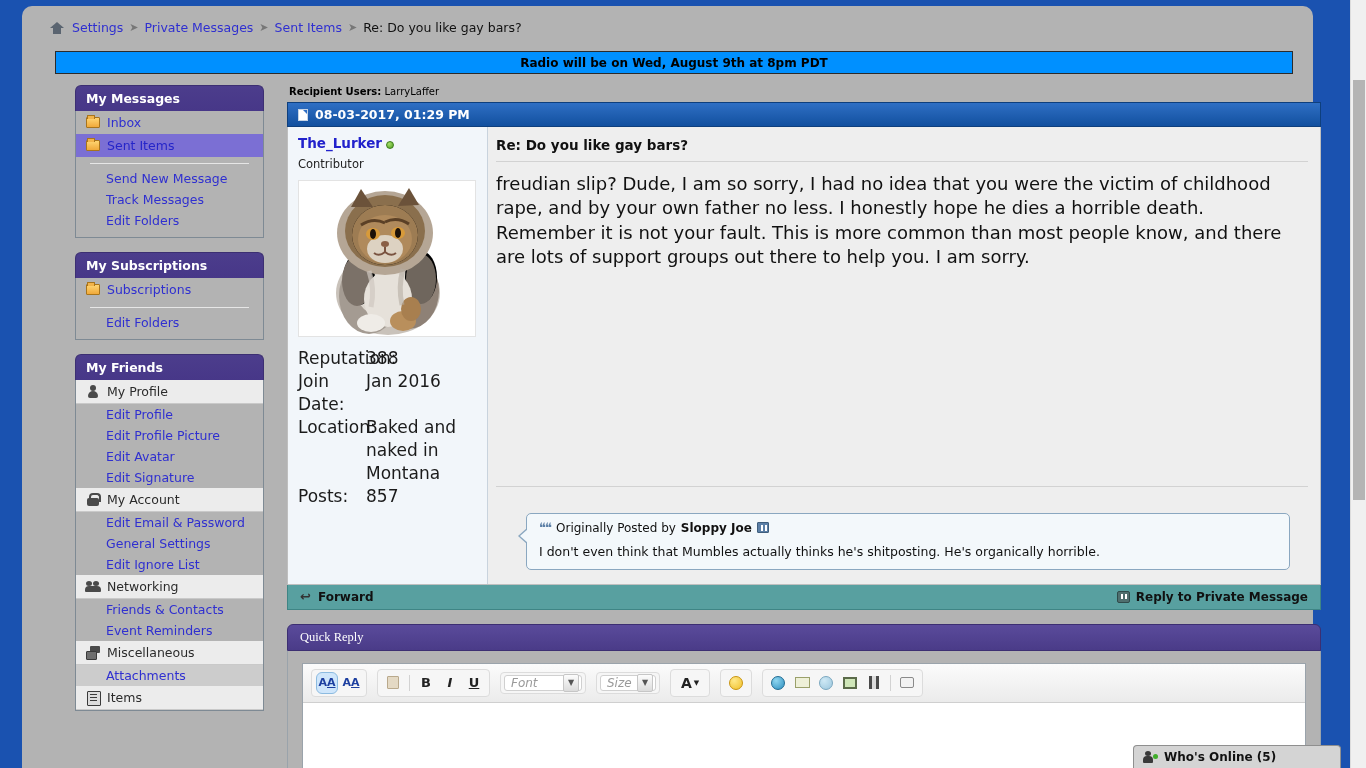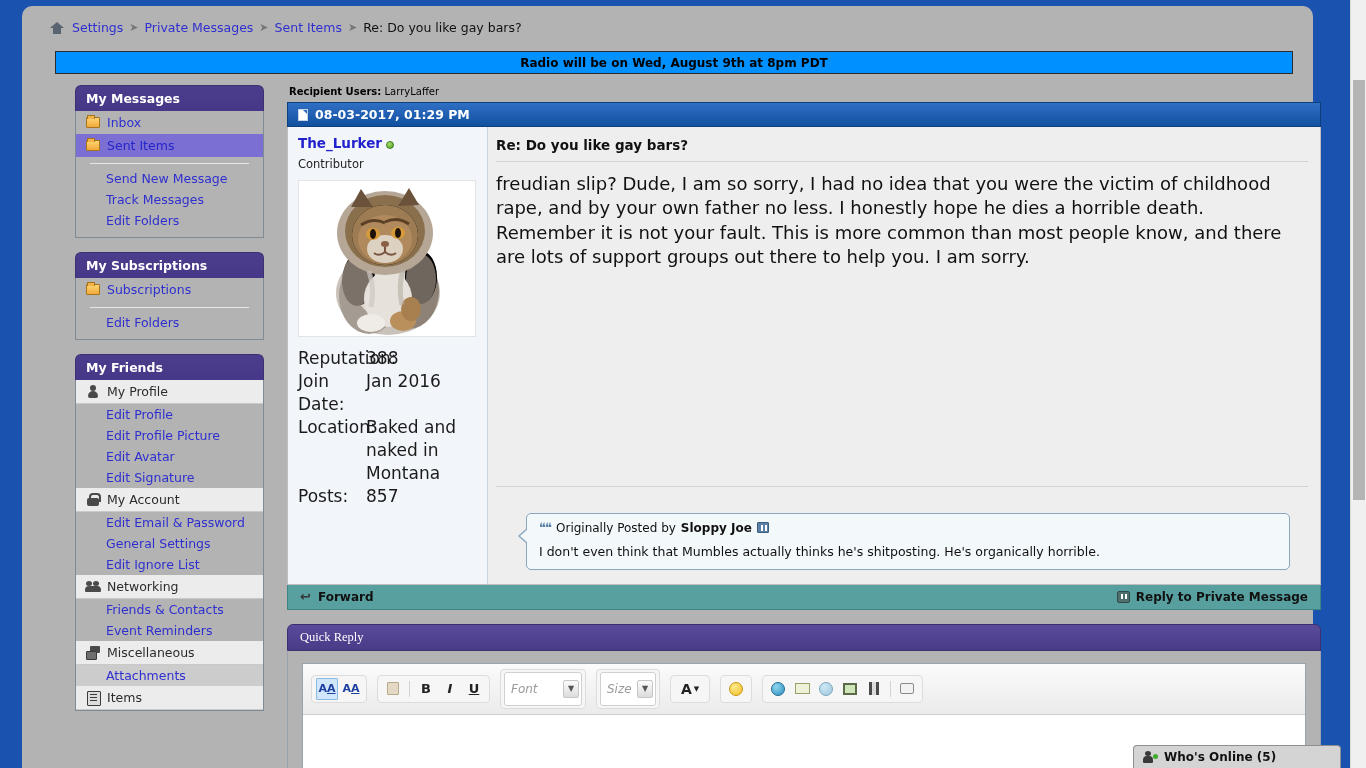--- a/index.html
+++ b/index.html
@@ -287,28 +287,28 @@
     display: flex; align-items: center; gap: 10px;
     padding: 5px 8px;
   }
   .tb-group {
     display: flex; align-items: center; gap: 2px;
     background: #f6f6f6; border: 1px solid #dcdcdc; border-radius: 4px;
     padding: 2px 4px;
   }
   .tb-btn {
     width: 22px; height: 22px; display: flex; align-items: center; justify-content: center;
-    font-size: 13px; color: #222; border-radius: 1px; border: 1px solid transparent;
+    font-size: 13px; color: #222; border-radius: 6px; border: 1px solid transparent;
     cursor: default;
   }
   .tb-btn.on { background: #cfe6fb; border: 1px solid #8cbbe0; }
   .tb-sep { width: 1px; height: 16px; background: #d2d2d2; margin: 0 3px; }
   .tb-select {
     display: flex; align-items: center; justify-content: space-between;
-    width: 78px; height: 34px; background: #fff; border: 1px solid #d0d0d0;
+    width: 78px; height: 16px; background: #fff; border: 1px solid #d0d0d0;
     border-radius: 3px; padding: 0 2px 0 6px; color: #9a9a9a; font-style: italic; font-size: 12px;
   }
   .tb-select.small { width: 56px; }
   .tb-arrow {
     width: 16px; height: 18px;
     background: linear-gradient(to bottom, #fcfcfc 0%, #dcdcdc 100%);
     border: 1px solid #c6c6c6; border-radius: 2px;
     display:flex; align-items:center; justify-content:center;
     font-size: 8px; color: #555;
   }

